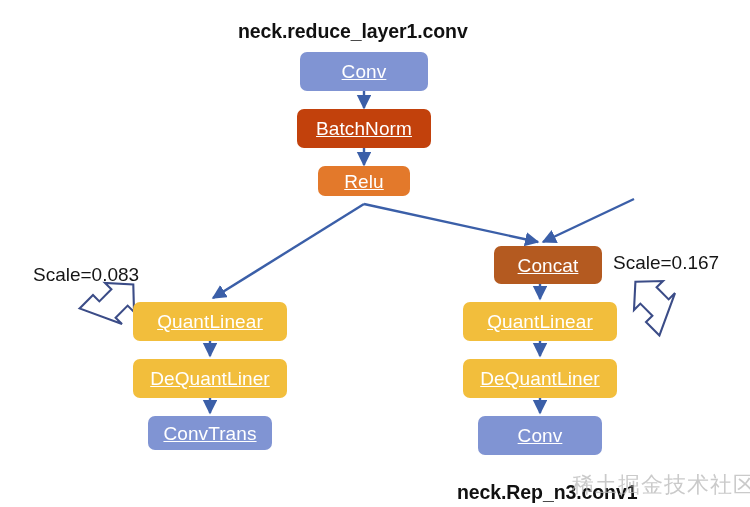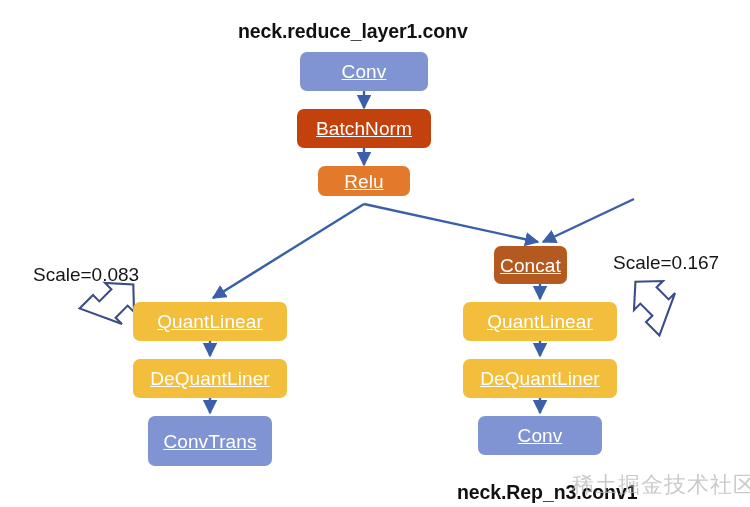--- a/index.html
+++ b/index.html
@@ -124,23 +124,23 @@
   <div class="node" style="left:300px; top:52px; width:128px; height:39px; background:#8094D3;">Conv</div>
 
   <div class="node" style="left:297px; top:109px; width:134px; height:39px; background:#c2410c;">BatchNorm</div>
 
   <div class="node" style="left:318px; top:166px; width:92px; height:30px; background:#E3792B;">Relu</div>
 
   <div class="node" style="left:133px; top:302px; width:154px; height:39px; background:#F2BE3C;">QuantLinear</div>
 
   <div class="node" style="left:133px; top:359px; width:154px; height:39px; background:#F2BE3C;">DeQuantLiner</div>
 
-  <div class="node" style="left:148px; top:416px; width:124px; height:50px; background:#8094D3;">ConvTrans</div>
+  <div class="node" style="left:148px; top:416px; width:124px; height:34px; background:#8094D3;">ConvTrans</div>
 
-  <div class="node" style="left:494px; top:246px; width:73px; height:38px; background:#B45A20;">Concat</div>
+  <div class="node" style="left:494px; top:246px; width:108px; height:38px; background:#B45A20;">Concat</div>
 
   <div class="node" style="left:463px; top:302px; width:154px; height:39px; background:#F2BE3C;">QuantLinear</div>
 
   <div class="node" style="left:463px; top:359px; width:154px; height:39px; background:#F2BE3C;">DeQuantLiner</div>
 
   <div class="node" style="left:478px; top:416px; width:124px; height:39px; background:#8094D3;">Conv</div>
 
 </div>
 
 </body></html>

